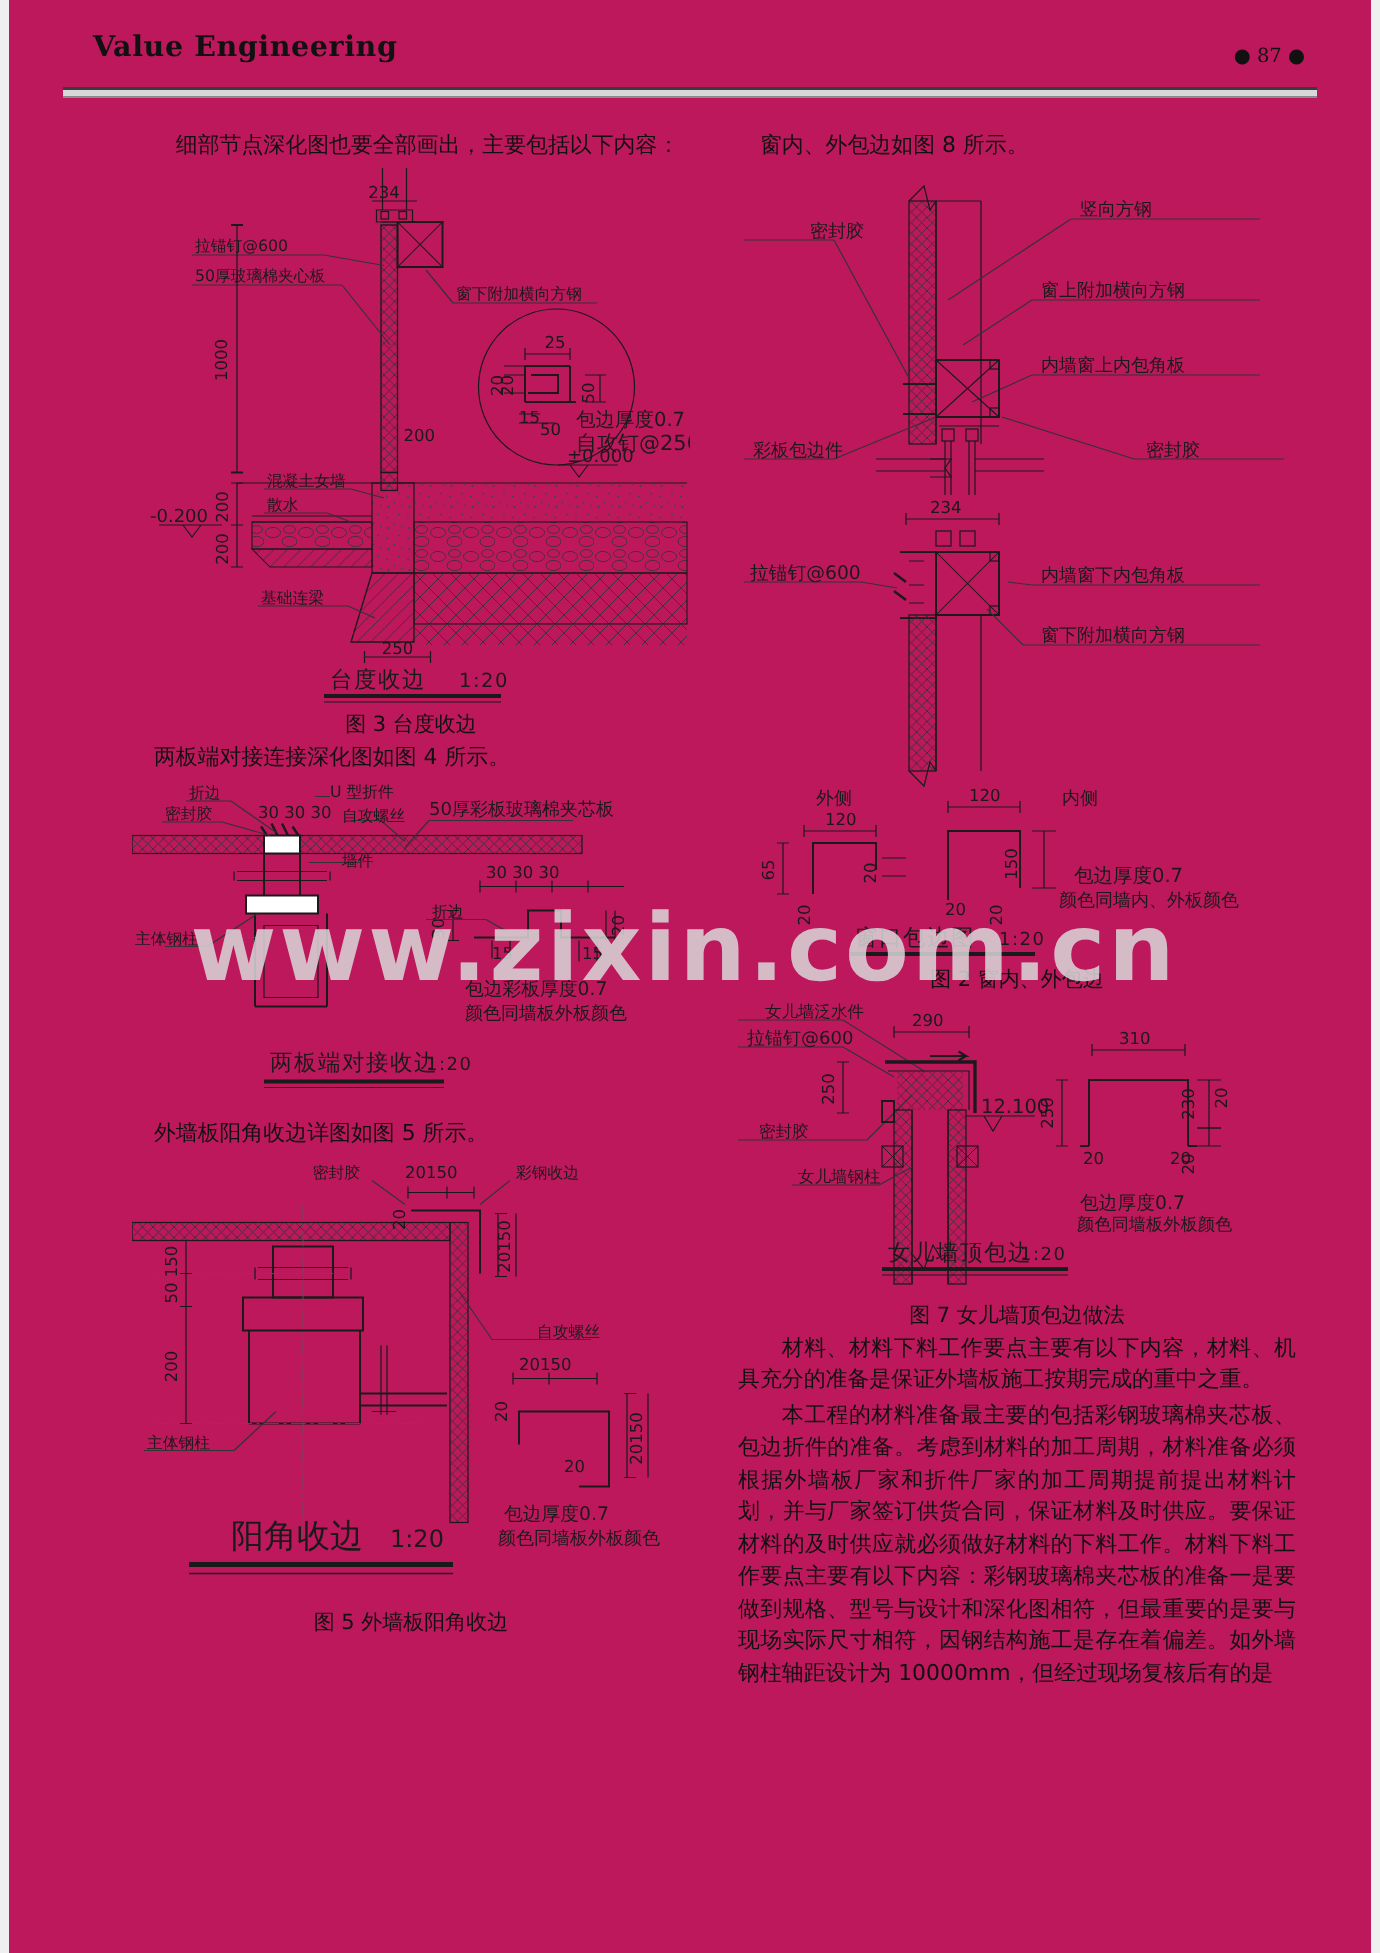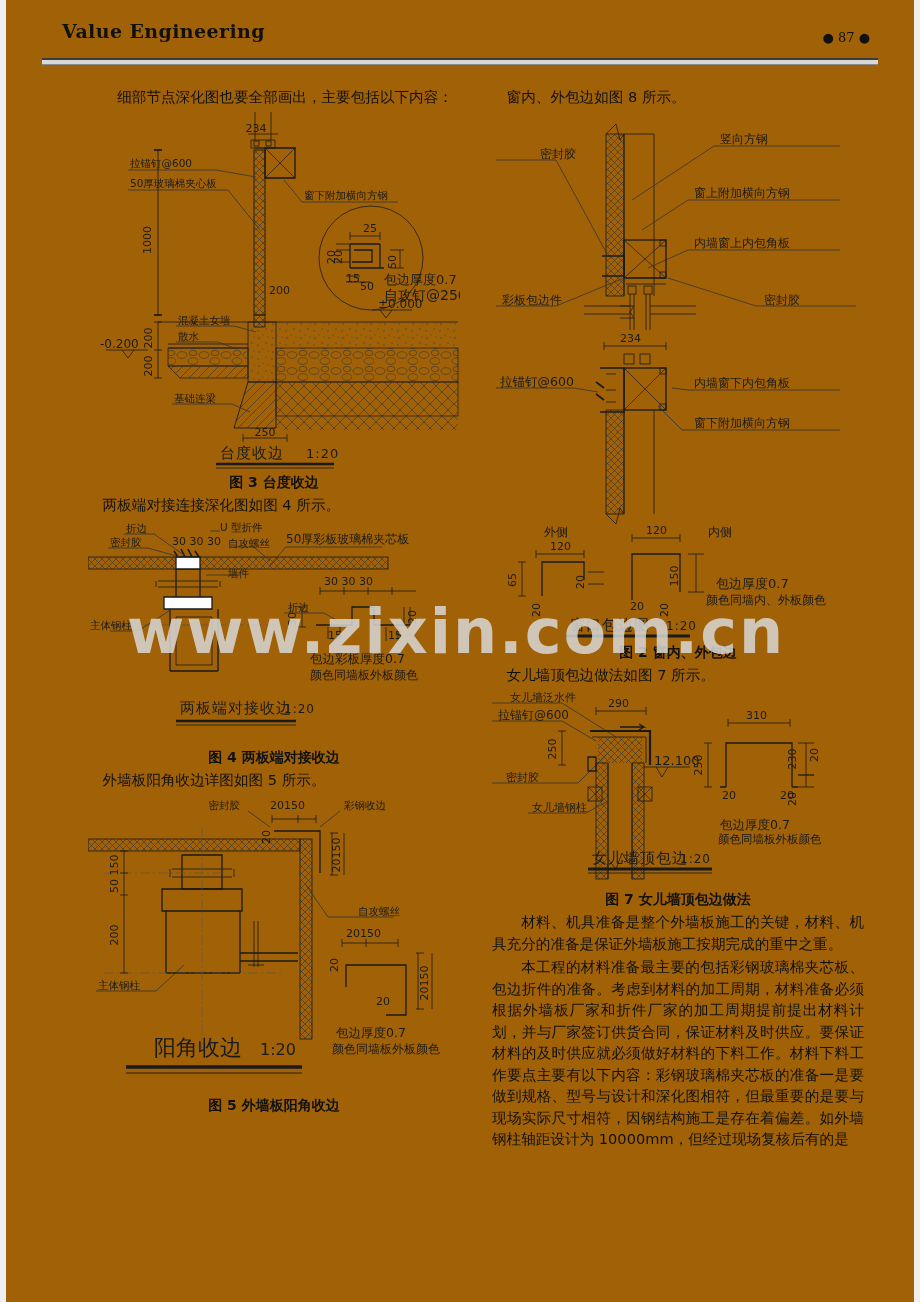--- a/index.html
+++ b/index.html
@@ -1,37 +1,37 @@
 <!DOCTYPE html>
 <html><head>
 <meta charset="utf-8">
 <style>
   html,body{margin:0;padding:0;background:#e8e8e8;}
   body{font-family:"DejaVu Sans","Liberation Sans",sans-serif;}
-  .page{position:relative;width:920px;height:1302px;background:#a16207;margin:0 auto;overflow:hidden;}
+  .page{position:relative;width:920px;height:1302px;background:#be185d;margin:0 auto;overflow:hidden;}
 
   
   .hdr{position:absolute;left:42px;top:18px;width:836px;height:46px;}
   .hdr-title{position:absolute;left:20px;top:2px;font-family:"DejaVu Serif","Liberation Serif",serif;
              font-weight:bold;font-size:19px;letter-spacing:.4px;color:#111;}
   .hdr-page{position:absolute;right:8px;top:12px;font-family:"DejaVu Serif","Liberation Serif",serif;
             font-size:13px;color:#111;white-space:nowrap;}
   .hdr-rule{position:absolute;left:0;right:0;top:40px;height:4px;
             border-top:2px solid #3b3b3b;border-bottom:1px solid #8a8a8a;background:#d8d8d8;}
 
   
   .col{position:absolute;top:86px;width:372px;}
   .col-l{left:88px;}
   .col-r{left:492px;}
 
   p.tx{margin:0 0 2px 0;font-size:14.6px;line-height:21.5px;color:#111;text-align:justify;
        font-family:"DejaVu Sans","Liberation Sans",sans-serif;}
   p.tx.ind{text-indent:2em;}
   p.tx.ind1{text-indent:1em;}
-  .figcap{margin:4px 0 2px 0;text-align:center;font-weight:bold;font-size:14px;color:#111;}
+  .figcap{margin:4px 0 2px 0;text-align:center;font-weight:normal;font-size:14px;color:#111;}
   .head2{margin:1px 0 1px 0;font-size:14.6px;line-height:21.5px;color:#111;text-indent:1em;}
 
   
   .dwg{display:block;margin:0 auto;}
   .dwg text{font-family:"DejaVu Sans","Liberation Sans",sans-serif;fill:#1a1a1a;}
   .ln{stroke:#1a1a1a;fill:none;}
   .thin{stroke-width:.8}
   .med{stroke-width:1.3}
   .thick{stroke-width:2.2}
   .ctr{stroke:#555;stroke-width:.6;stroke-dasharray:10 3 2 3;}
@@ -309,21 +309,20 @@
       <text class="lbl" x="222" y="162" style="font-size:12px">颜色同墙板外板颜色</text>
 
       <text class="ttl" x="92" y="196">两板端对接收边</text>
       <text class="ttl" x="196" y="196" style="font-size:12px">1:20</text>
       <g class="ln">
           <path d="M88 204 h120" stroke-width="2.6"></path>
           <path d="M88 208 h120" stroke-width=".8"></path>
         </g>
     </svg>
 
-    <div class="figcap">图 4  两板端对接收边</div>
     <p class="tx ind1">外墙板阳角收边详图如图 5 所示。</p>
 
     <svg class="dwg" width="372" height="300" viewBox="0 0 372 300">
 
       <g class="lead">
           <path d="M160 18 L182 34"></path>
           <path d="M252 18 L232 34"></path>
         </g>
       <text class="lbl" x="152" y="16" text-anchor="end">密封胶</text>
       <text class="num" x="182" y="16">20150</text>
@@ -553,21 +552,20 @@
       <text class="lbl" x="214" y="494" style="font-size:12px">颜色同墙内、外板颜色</text>
 
       <text class="ttl" x="78" y="520">窗口包边图</text>
       <text class="ttl" x="174" y="520" style="font-size:12px">1:20</text>
       <g class="ln">
           <path d="M74 526 h124" stroke-width="2.8"></path>
         </g>
     </svg>
 
     <div class="figcap">图 2  窗内、外包边</div>
-    <p class="tx ind1">女儿墙顶包边做法如图 7 所示。</p>
 
     <svg class="dwg" width="372" height="200" viewBox="0 0 372 200">
 
       <g class="lead">
         <path d="M0 16 h70"></path>
           <path d="M70 16 L124 50"></path>
         <path d="M0 34 h70"></path>
           <path d="M70 34 L104 54"></path>
         <path d="M0 96 h86"></path>
           <path d="M86 96 L116 66"></path>
@@ -649,19 +647,19 @@
       <text class="ttl" x="100" y="176">女儿墙顶包边</text>
       <text class="ttl" x="188" y="176" style="font-size:12px">1:20</text>
       <g class="ln">
           <path d="M96 182 h124" stroke-width="2.8"></path>
           <path d="M96 186 h124" stroke-width=".8"></path>
         </g>
     </svg>
 
     <div class="figcap">图 7  女儿墙顶包边做法</div>
 
-    <p class="tx ind">材料、机具准备是整个外墙板施工的关键，材料、机具充分的准备是保证外墙板施工按期完成的重中之重。</p>
+    <p class="tx ind">材料、材料下料工作要点主要有以下内容，材料、机具充分的准备是保证外墙板施工按期完成的重中之重。</p>
     <p class="tx ind">本工程的材料准备最主要的包括彩钢玻璃棉夹芯板、包边折件的准备。考虑到材料的加工周期，材料准备必须根据外墙板厂家和折件厂家的加工周期提前提出材料计划，并与厂家签订供货合同，保证材料及时供应。要保证材料的及时供应就必须做好材料的下料工作。材料下料工作要点主要有以下内容：彩钢玻璃棉夹芯板的准备一是要做到规格、型号与设计和深化图相符，但最重要的是要与现场实际尺寸相符，因钢结构施工是存在着偏差。如外墙钢柱轴距设计为 10000mm，但经过现场复核后有的是</p>
   </div>
 
   <div class="wm">www.zixin.com.cn</div>
 
 </div>
 
 </body></html>

